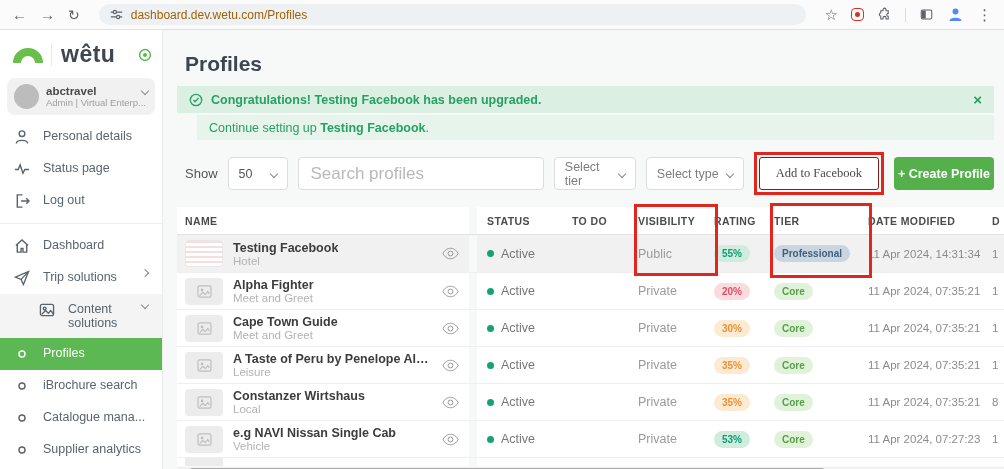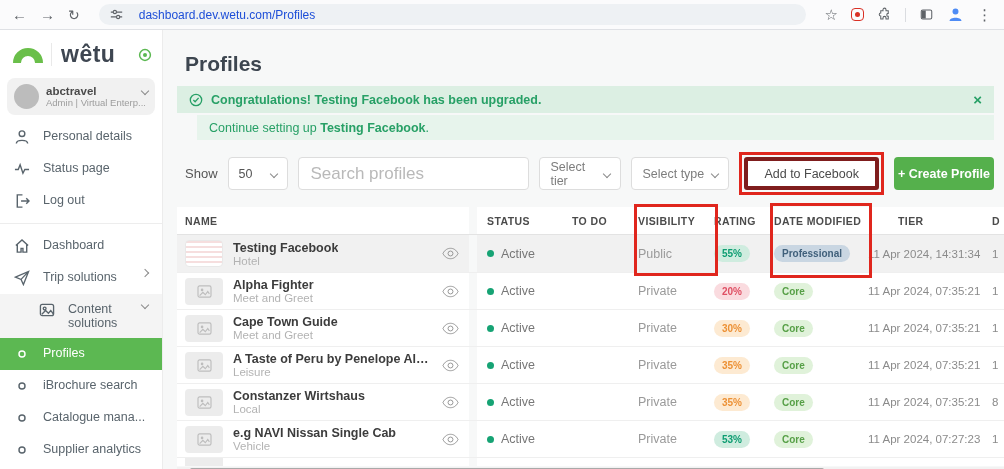--- a/index.html
+++ b/index.html
@@ -5,22 +5,22 @@
   * { margin:0; padding:0; box-sizing:border-box; }
   html,body { width:1004px; height:469px; overflow:hidden; }
   body { font-family:"Liberation Sans", sans-serif; background:#f7f8f8; }
 
   
   .browser { height:30px; background:#fbfbfc; border-bottom:1px solid #dfe1e5;
              display:flex; align-items:center; padding:0 12px; gap:13px; }
   .nav-ic { color:#5f6368; font-size:15px; line-height:1; cursor:pointer; }
   .reload { font-size:14px; }
   .urlbar { flex:1; height:21px; background:#eef1f4; border-radius:11px;
-            display:flex; align-items:center; gap:16px; padding:0 11px;
-            color:#1d4ed8; font-size:12px; margin:0 6px; }
+            display:flex; align-items:center; gap:8px; padding:0 11px;
+            color:#a16207; font-size:12px; margin:0 6px; }
   .chrome-right { display:flex; align-items:center; gap:13px; }
   .capture { width:13px; height:13px; border:1.6px solid #d93025; border-radius:4px; position:relative; }
   .capture::after { content:""; position:absolute; left:50%; top:50%; width:5px; height:5px;
                     margin:-2.5px 0 0 -2.5px; border-radius:50%; background:#d93025; }
   .vsep { width:1px; height:14px; background:#dadce0; }
 
   
   .app { display:flex; height:439px; }
 
   
@@ -64,22 +64,22 @@
   .selectbox { height:33px; border:1px solid #ddd; border-radius:4px; background:#fff;
                display:flex; align-items:center; justify-content:space-between;
                padding:0 10px; font-size:12.5px; color:#7d7d7d; cursor:pointer; flex:none; }
   .sel-show { width:60px; color:#555; }
   .sel-tier { width:82px; }
   .sel-type { width:98px; }
   .search { flex:1; height:33px; border:1px solid #ddd; border-radius:4px;
             padding:0 12px; font-size:17px; color:#444; outline:none; min-width:0; }
   .search::placeholder { color:#b9b9b9; }
   .red-wrap { border:3px solid #e0261d; padding:2px; flex:none; }
-  .btn-addfb { height:33px; background:#fff; border:4px solid #7f1d1d; border-radius:3px;
-               padding:0 16px; font-size:12.5px; color:#4a4a4a; cursor:pointer; }
+  .btn-addfb { height:33px; background:#fff; border:1px solid #7f1d1d; border-radius:3px;
+               padding:0 16px; font-size:12.5px; color:#4a4a4a; cursor:pointer;font-family:Liberation Serif, serif; }
   .btn-create { height:33px; background:#55b04c; color:#fff; border:none; border-radius:4px;
                 padding:0 4px; font-size:12.5px; font-weight:bold; cursor:pointer; flex:none; }
 
   
   .table-wrap { margin-top:12px; position:relative; }
   .trow, .thead { display:flex; align-items:center; background:#fff; }
   .thead { height:28px; border-bottom:1px solid #e3e3e3; }
   .trow { height:37px; border-top:1px solid #efefef; }
   .trow:first-of-type { border-top:none; }
   .trow.selected { background:#f1f1f1; }
@@ -295,22 +295,22 @@
     </div>
 
     <div class="table-wrap">
       <div class="thead">
         <div class="cell name-cell th">NAME</div>
         <div class="gap-col"></div>
         <div class="cell c-status th">STATUS</div>
         <div class="cell c-todo th">TO DO</div>
         <div class="cell c-vis th">VISIBILITY</div>
         <div class="cell c-rating th">RATING</div>
+        <div class="cell c-tier th">TIER</div>
         <div class="cell c-date th">DATE MODIFIED</div>
-        <div class="cell c-tier th">TIER</div>
         <div class="cell c-d th">D</div>
       </div>
 
       <div id="table-body">
   <div class="trow selected">
     <div class="cell name-cell">
       <div class="thumb thumb-shot">
         
       </div>
       <div class="nm">

